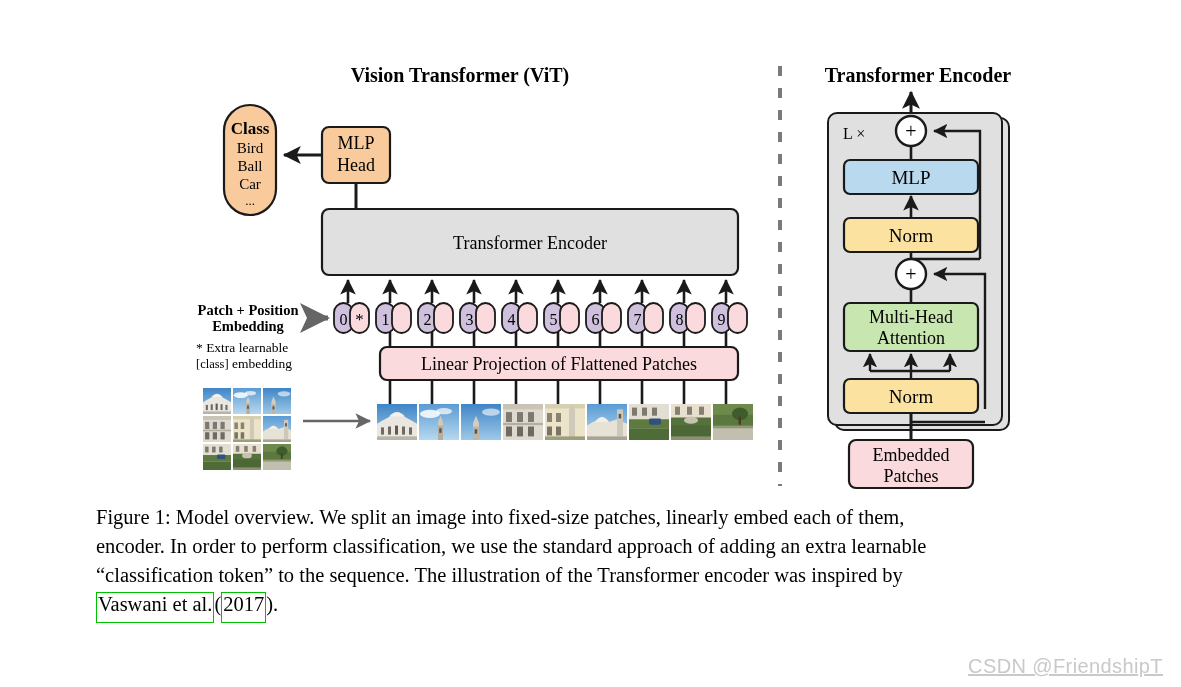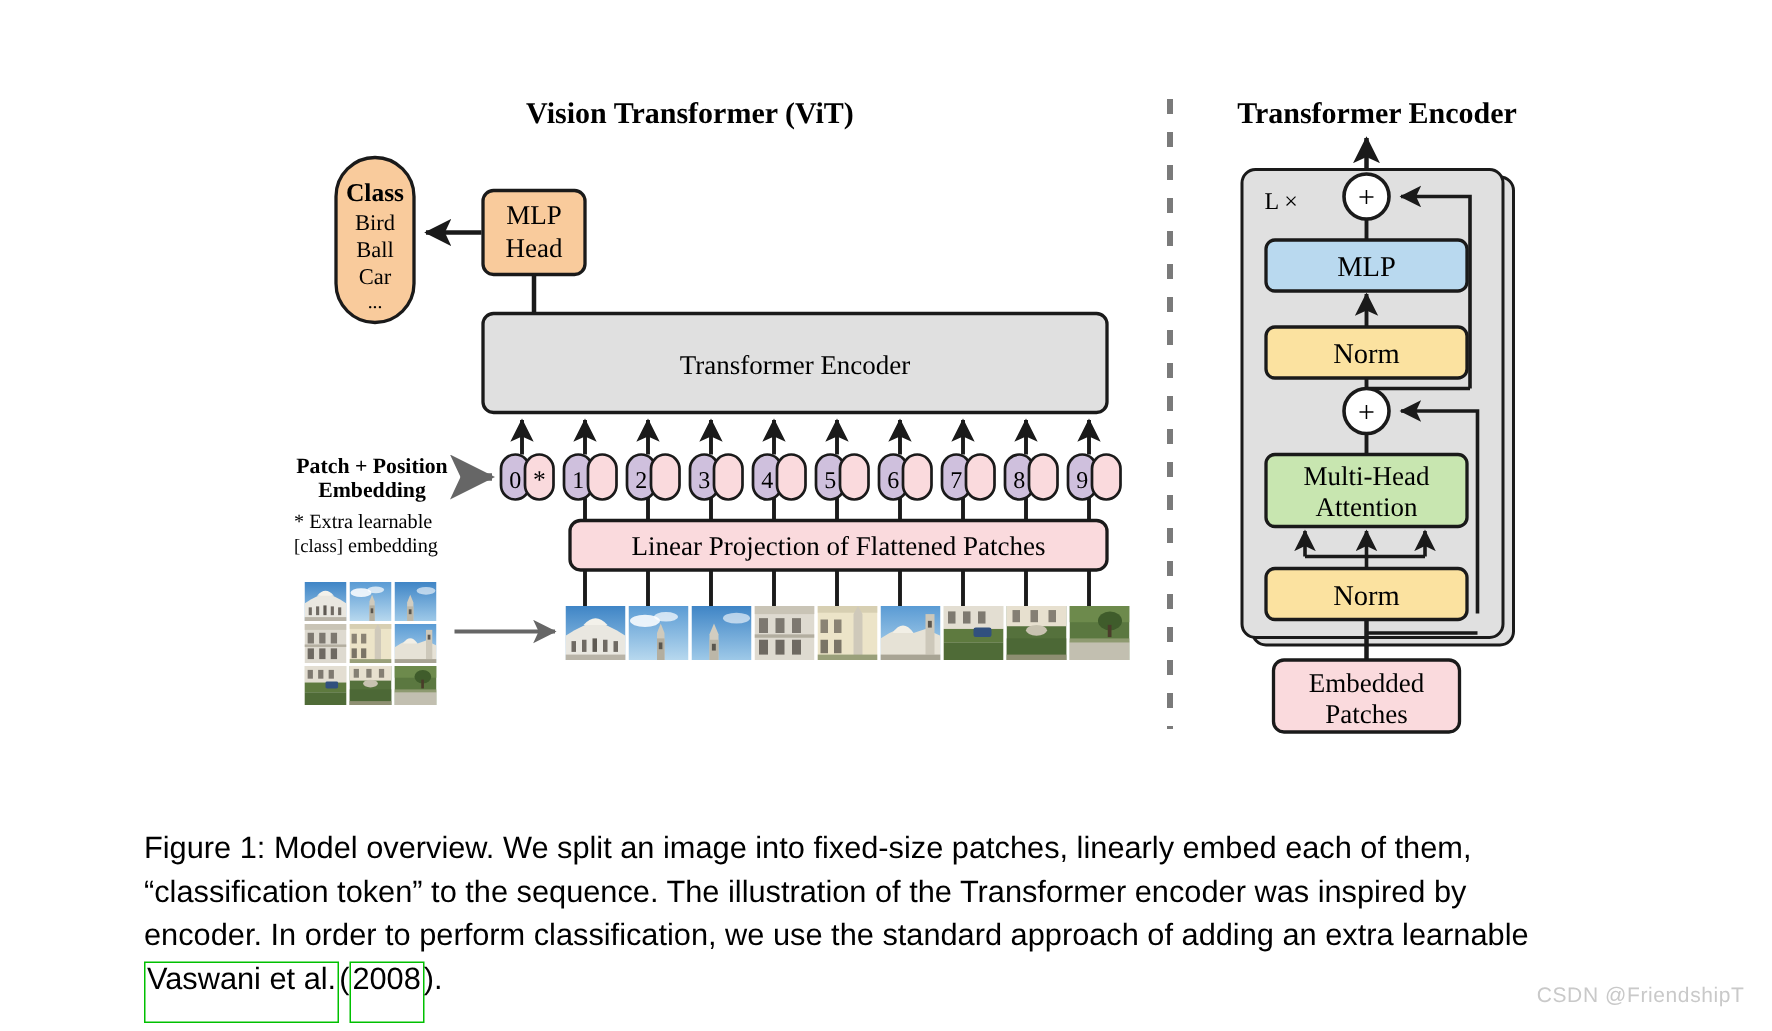--- a/index.html
+++ b/index.html
@@ -22,51 +22,52 @@
   }
   svg.diagram {
     position: absolute;
     left: 0; top: 0;
     width: 1181px;
     height: 520px;
   }
   .caption-block {
     position: absolute;
     left: 96px;
-    top: 551px;
+    top: 503px;
     width: 1006px;
-    font-family: Liberation Sans, sans-serif;
+    font-family: Liberation Serif, serif;
     font-size: 20.5px;
     line-height: 29px;
     color: #000000;
     text-align: justify;
     text-justify: inter-word;
   }
   .caption-line {
     display: block;
     white-space: nowrap;
   }
   .caption-line.justified {
     display: flex;
     justify-content: space-between;
   }
   .cite-box {
     border: 1.5px solid #00c000;
-    padding: 0px 1px 17px 1px;
+    padding: 0px 1px 7px 1px;
     display: inline-block;
     line-height: 22px;
   }
   .watermark {
     position: absolute;
     right: 18px;
     top: 655px;
     font-family: "Liberation Sans", sans-serif;
-    font-size: 14px;
+    font-size: 20px;
     color: #c9c9c9;
     letter-spacing: 0.4px;
+    text-decoration: underline;
   }
   text {
     font-family: "Liberation Serif", serif;
     fill: #000000;
   }
   text.bold-title {
     font-weight: bold;
   }
 </style>
 </head>
@@ -411,25 +412,25 @@
       <text x="911" y="461" font-size="18" text-anchor="middle">Embedded</text>
       <text x="911" y="482" font-size="18" text-anchor="middle">Patches</text>
     </g>
   </svg>
 
   <div class="caption-block">
     <span class="caption-line justified">
       <span>Figure 1: Model overview. We split an image into fixed-size patches, linearly embed each of them,</span>
     </span>
     <span class="caption-line justified">
+      <span>encoder. In order to perform classification, we use the standard approach of adding an extra learnable</span>
+    </span>
+    <span class="caption-line justified">
       <span>“classification token” to the sequence. The illustration of the Transformer encoder was inspired by</span>
     </span>
-    <span class="caption-line justified">
-      <span>encoder. In order to perform classification, we use the standard approach of adding an extra learnable</span>
-    </span>
     <span class="caption-line">
-      <span class="cite-box">Vaswani et al.</span><span>(</span><span class="cite-box">2008</span><span>).</span>
+      <span class="cite-box">Vaswani et al.</span><span>(</span><span class="cite-box">2017</span><span>).</span>
     </span>
   </div>
 
   <div class="watermark">CSDN @FriendshipT</div>
 
 </div>
 
 </body></html>

